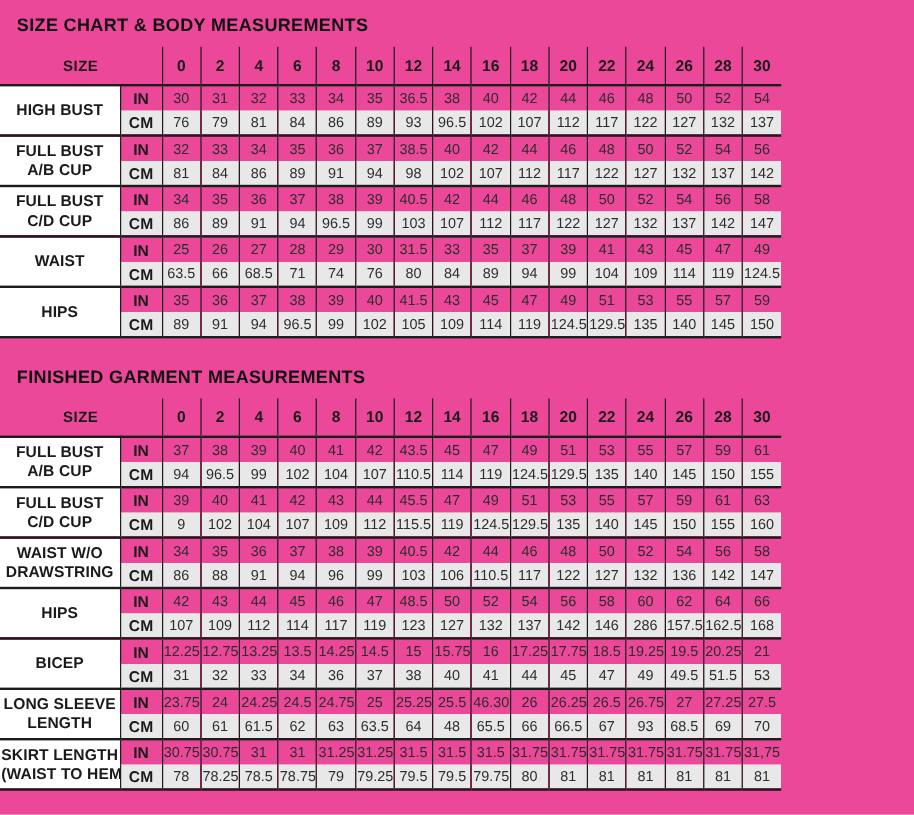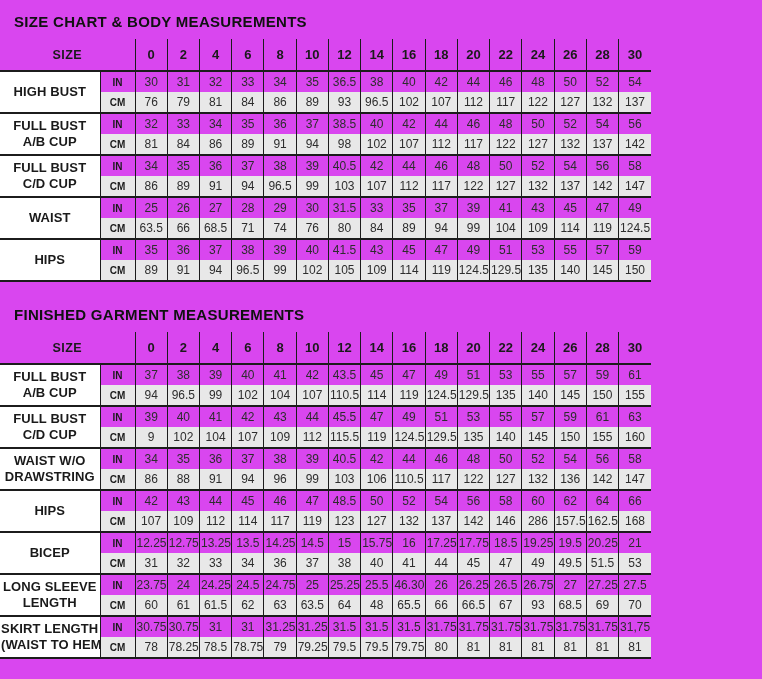--- a/index.html
+++ b/index.html
@@ -10,21 +10,21 @@
   body {
     width: 762px;
     height: 679px;
     overflow: hidden;
     font-family: "Liberation Sans", "DejaVu Sans", sans-serif;
     color: #1a1a1a;
   }
   .sheet {
     width: 762px;
     height: 679px;
-    background: #d946ef;
+    background: #ec4899;
   }
   .section-title {
     margin: 0;
     padding: 13px 0 9px 14px;
     font-size: 15px;
     font-weight: 800;
     letter-spacing: 0.3px;
     color: #111111;
   }
   .section-title.second {
@@ -61,21 +61,21 @@
     font-size: 13px;
     font-weight: 800;
     line-height: 1.2;
     letter-spacing: 0.1px;
     white-space: pre;
     border-right: 1.5px solid #1c1c1c;
     border-bottom: 2px solid #1c1c1c;
     background: #ffffff;
   }
   th.unit {
-    font-size: 10px;
+    font-size: 13px;
     font-weight: 800;
     border-left: 1.5px solid #1c1c1c;
   }
   td.val {
     font-size: 12px;
     font-weight: 400;
     color: #2d2d2d;
     border-left: 1.5px solid #1c1c1c;
   }
   tr.cm-row th, tr.cm-row td {

